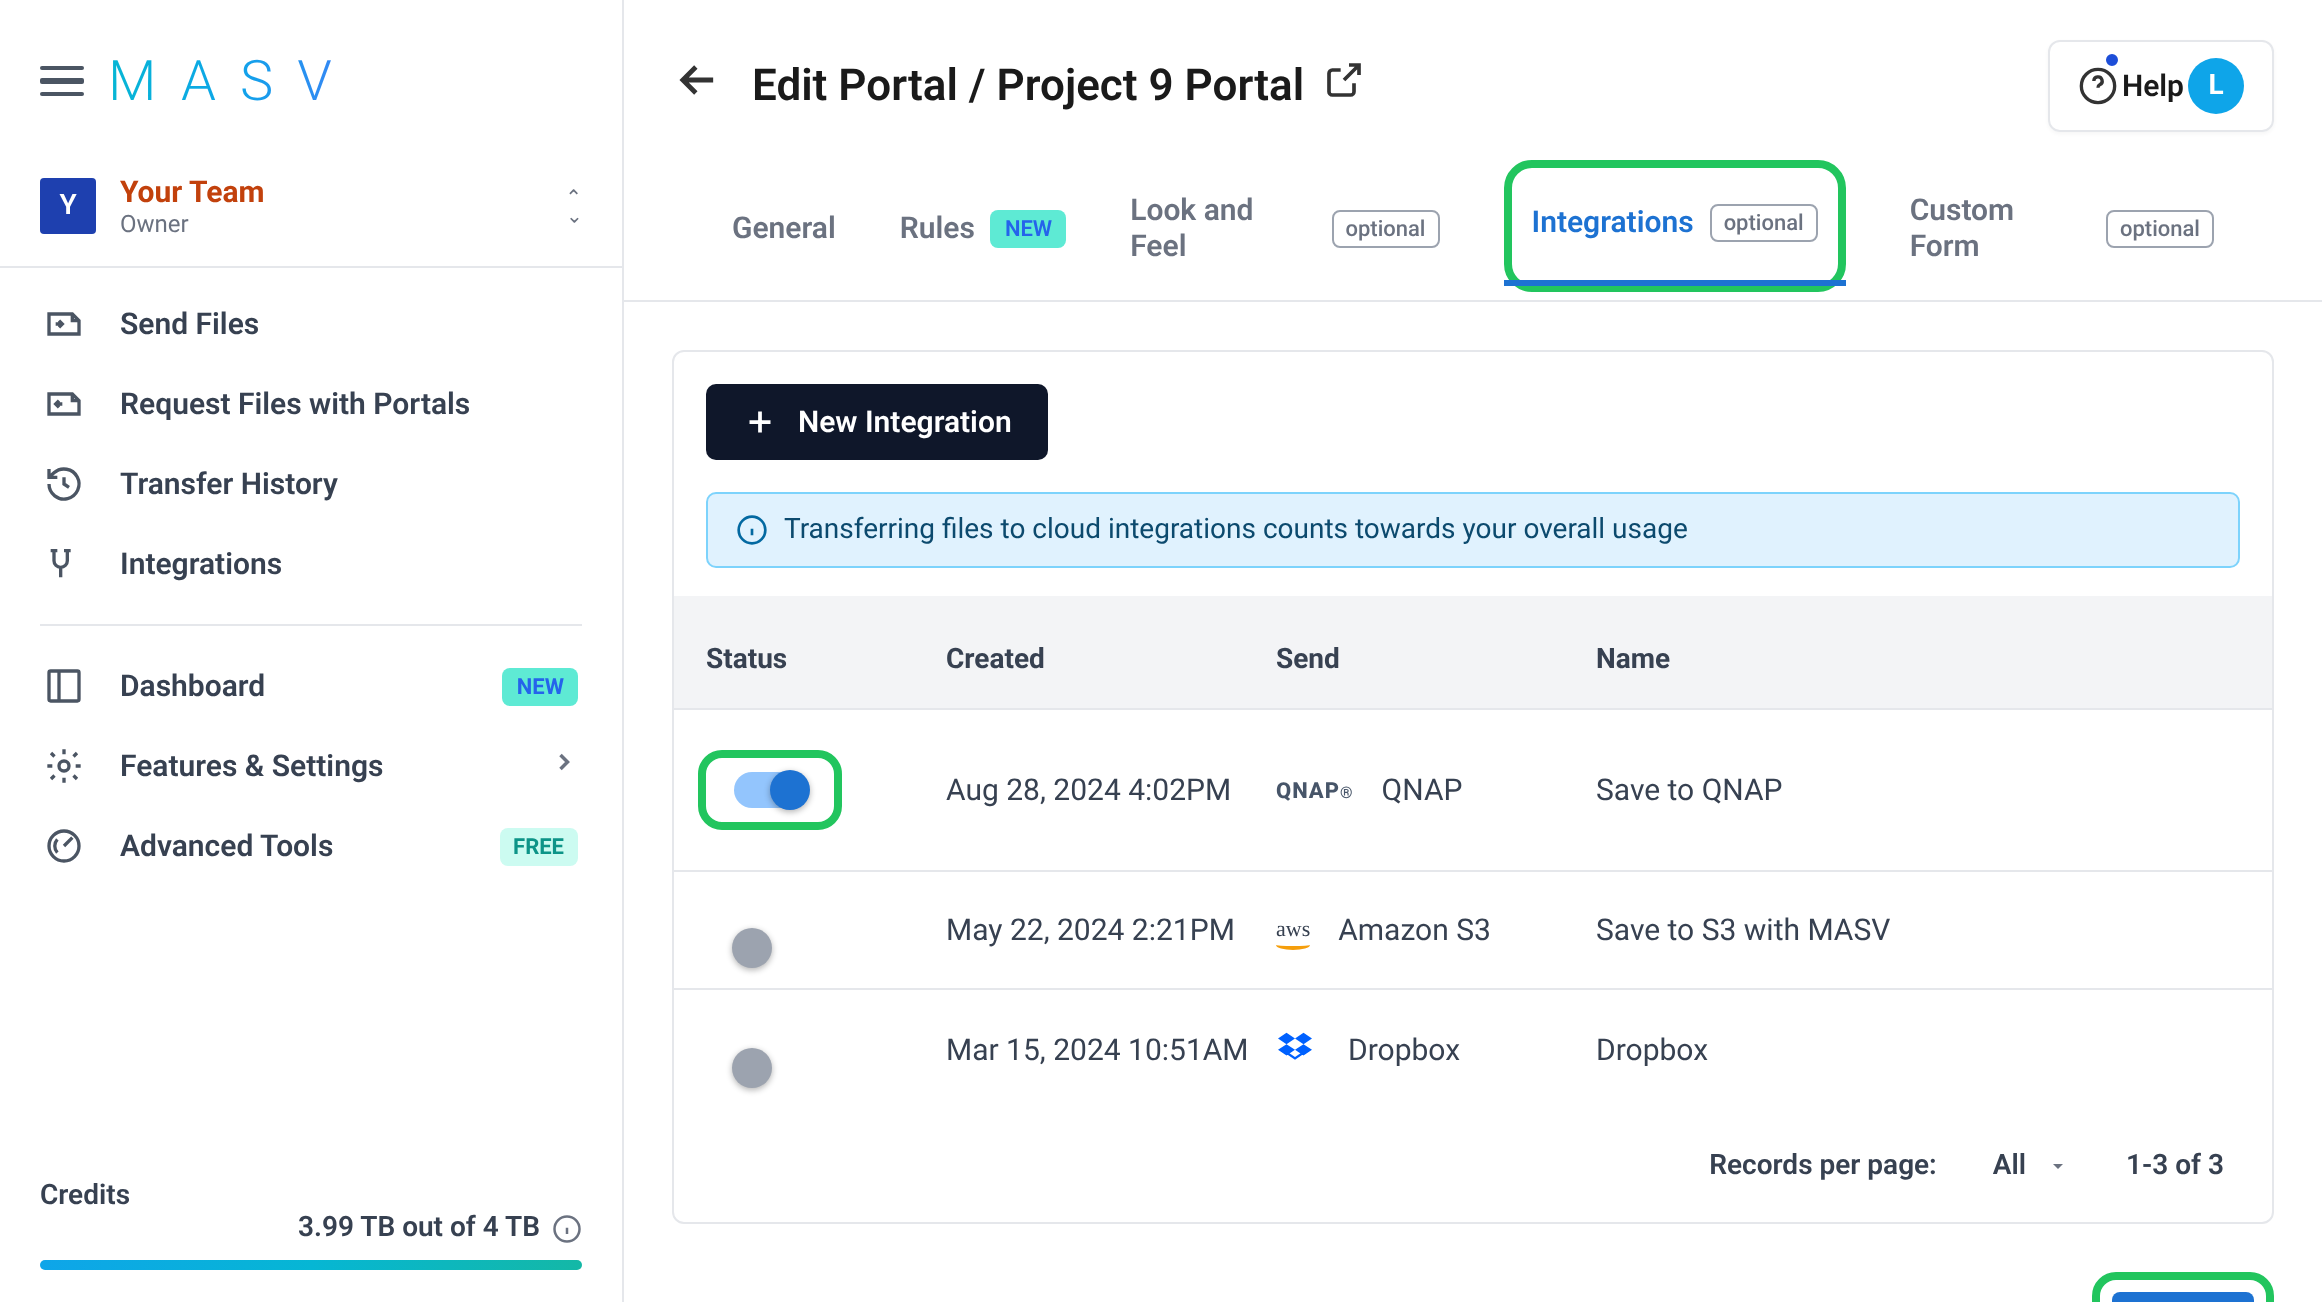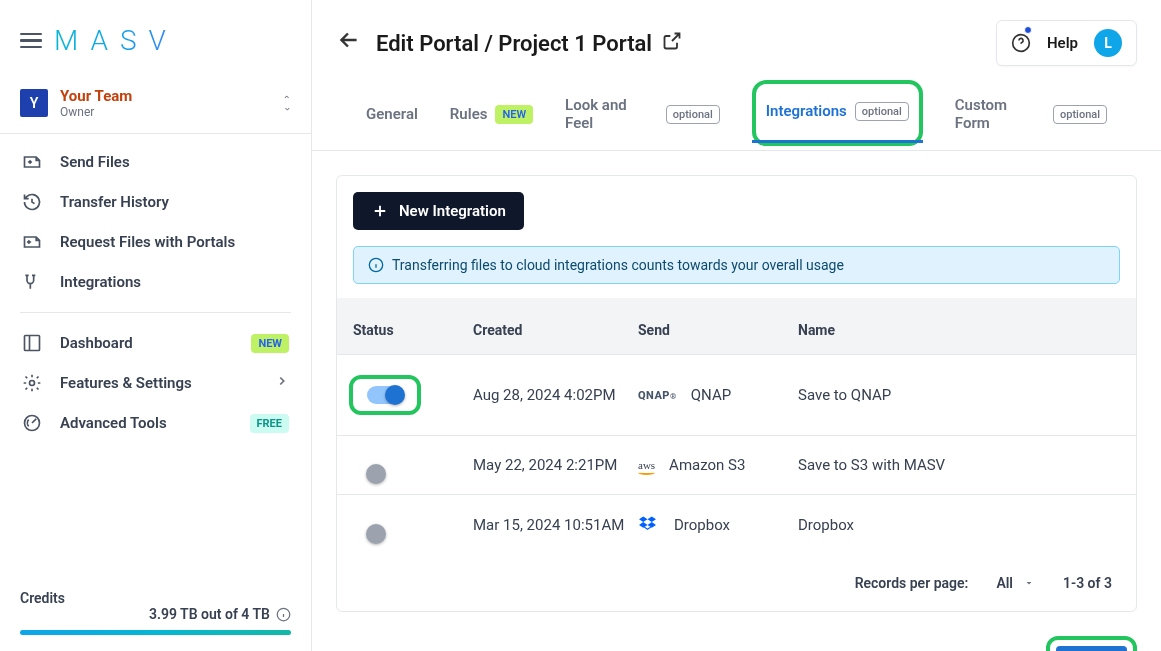--- a/index.html
+++ b/index.html
@@ -17,38 +17,38 @@
     .team-info { flex: 1; }
     .team-name { font-size: 15px; font-weight: 700; color: #c2410c; }
     .team-role { font-size: 12px; color: #6b7280; }
     .team-chevrons { display: flex; flex-direction: column; color: #6b7280; font-size: 10px; line-height: 7px; cursor: pointer; }
     
     .nav { padding: 0 8px; }
     .nav-item { display: flex; align-items: center; gap: 18px; padding: 10px 14px; font-size: 15px; color: #374151; font-weight: 600; border-radius: 6px; cursor: pointer; position: relative; }
     .nav-item .icon { width: 20px; height: 20px; display: flex; align-items: center; justify-content: center; color: #4b5563; }
     .nav-divider { border-top: 1px solid #e5e7eb; margin: 10px 12px; }
     .nav-item .nav-badge { margin-left: auto; font-size: 11px; font-weight: 700; padding: 3px 7px; border-radius: 4px; }
-    .badge-new { background: #bef264; color: #2563eb; }
+    .badge-new { background: #5eead4; color: #2563eb; }
     .badge-free { background: #ccfbf1; color: #0d9488; }
     .nav-item .chev-right { margin-left: auto; color: #6b7280; }
     
     .sidebar-footer { margin-top: auto; padding: 16px 20px; }
     .credits-row { display: flex; align-items: flex-start; font-size: 14px; margin-bottom: 8px; flex-direction: column; }
     .credits-label { font-weight: 600; color: #374151; }
     .credits-value { margin-left: auto; font-weight: 600; color: #374151; display:flex; align-items:center; gap:6px;}
     .credits-bar { height: 5px; border-radius: 3px; background: linear-gradient(90deg, #0ea5e9, #06b6d4, #14b8a6); }
     
     
     .main { flex: 1; display: flex; flex-direction: column; height: 651px; }
     .topbar { display: flex; align-items: center; padding: 20px 24px 16px 24px; gap: 14px; }
     .back-btn { font-size: 26px; cursor: pointer; color:#333; }
     .page-title { font-size: 22px; font-weight: 600; display:flex; align-items:center; gap:10px;}
     .ext-link-icon { color:#333; cursor:pointer; }
     .topbar-right { margin-left: auto; display:flex; align-items:center; gap:10px; }
-    .help-pill { border:1px solid #e5e7eb; border-radius: 6px; padding: 8px 14px; display:flex; align-items:center; gap:16px; font-weight:600; font-size:15px; cursor:pointer; position:relative; box-shadow: 0 1px 2px rgba(0,0,0,.04);}
+    .help-pill { border:1px solid #e5e7eb; border-radius: 6px; padding: 8px 14px; display:flex; align-items:center; gap:2px; font-weight:600; font-size:15px; cursor:pointer; position:relative; box-shadow: 0 1px 2px rgba(0,0,0,.04);}
     .help-pill .dot { position:absolute; top:5px; left:27px; width:8px; height:8px; background:#1d4ed8; border-radius:50%; border:1.5px solid #fff;}
     .user-avatar { width:28px; height:28px; border-radius:50%; background:#0ea5e9; color:#fff; display:flex; align-items:center; justify-content:center; font-weight:700; font-size:14px;}
     
     .tabs { display:flex; gap: 32px; padding: 0 54px; border-bottom:1px solid #e5e7eb; }
     .tab { padding: 14px 0 18px 0; font-size:15px; font-weight:600; color:#6b7280; cursor:pointer; display:flex; align-items:center; gap:8px; position:relative;}
     .tab.active { color:#1d72d2; }
     .tab.active::after { content:''; position:absolute; left:0; right:0; bottom:-1px; height:3px; background:#1d72d2;}
     .tab .opt { border:1px solid #9ca3af; color:#6b7280; font-size:11px; font-weight:500; padding:2px 6px; border-radius:4px;}
     .tab-highlight { border: 4px solid #22c55e; border-radius: 14px; padding: 6px 10px 10px 10px !important; margin-top:-2px; margin-bottom:4px;}
     .tab-highlight::after{ left:-4px !important; right:-4px !important; }
@@ -112,32 +112,32 @@
       <span class="icon">
           <svg width="20" height="20" viewBox="0 0 24 24" fill="none" stroke="currentColor" stroke-width="2">
             <path d="M3 6h14l4 4v8H3z M17 6v4h4 M7 12l4 0 M9 10l2 2-2 2"></path>
           </svg>
         </span>
       <span>Send Files</span>
     </div>
     <div class="nav-item">
       <span class="icon">
           <svg width="20" height="20" viewBox="0 0 24 24" fill="none" stroke="currentColor" stroke-width="2">
+            <path d="M3 6h14l4 4v8H3z M17 6v4h4 M11 12l-4 0 M9 10l-2 2 2 2"></path>
+          </svg>
+        </span>
+      <span>Request Files with Portals</span>
+    </div>
+    <div class="nav-item">
+      <span class="icon">
+          <svg width="20" height="20" viewBox="0 0 24 24" fill="none" stroke="currentColor" stroke-width="2">
             <path d="M3 12a9 9 0 1 0 3-6.7L3 8 M3 3v5h5 M12 8v4l3 2"></path>
           </svg>
         </span>
       <span>Transfer History</span>
-    </div>
-    <div class="nav-item">
-      <span class="icon">
-          <svg width="20" height="20" viewBox="0 0 24 24" fill="none" stroke="currentColor" stroke-width="2">
-            <path d="M3 6h14l4 4v8H3z M17 6v4h4 M11 12l-4 0 M9 10l-2 2 2 2"></path>
-          </svg>
-        </span>
-      <span>Request Files with Portals</span>
     </div>
     <div class="nav-item">
       <span class="icon">
           <svg width="20" height="20" viewBox="0 0 24 24" fill="none" stroke="currentColor" stroke-width="2">
             <path d="M6 4v6a4 4 0 0 0 8 0V4 M10 14v6 M4 4h4 M12 4h4"></path>
           </svg>
         </span>
       <span>Integrations</span>
     </div>
     <div class="nav-divider"></div>
@@ -189,21 +189,21 @@
     <div class="credits-bar"></div>
   </div>
 </aside>
 
 <main class="main">
   <div class="topbar">
     <span class="back-btn"><svg width="26" height="26" viewBox="0 0 24 24" fill="none" stroke="currentColor" stroke-width="2.2">
           <path d="M19 12H5 M11 6l-6 6 6 6"></path>
         </svg></span>
     <h1 class="page-title">
-      <span>Edit Portal / Project 1 Portal</span>
+      <span>Edit Portal / Project 9 Portal</span>
       <span class="ext-link-icon"><svg width="20" height="20" viewBox="0 0 24 24" fill="none" stroke="currentColor" stroke-width="2.2">
             <path d="M15 3h6v6 M21 3l-9 9 M18 14v5a2 2 0 0 1-2 2H5a2 2 0 0 1-2-2V8a2 2 0 0 1 2-2h5"></path>
           </svg></span>
     </h1>
     <div class="topbar-right">
       <div class="help-pill">
         <svg width="20" height="20" viewBox="0 0 24 24" fill="none" stroke="#333" stroke-width="2">
             <circle cx="12" cy="12" r="10"></circle>
             <path d="M9.5 9a2.5 2.5 0 1 1 3.5 2.3c-.8.4-1 1-1 1.7M12 17h.01"></path>
           </svg>

